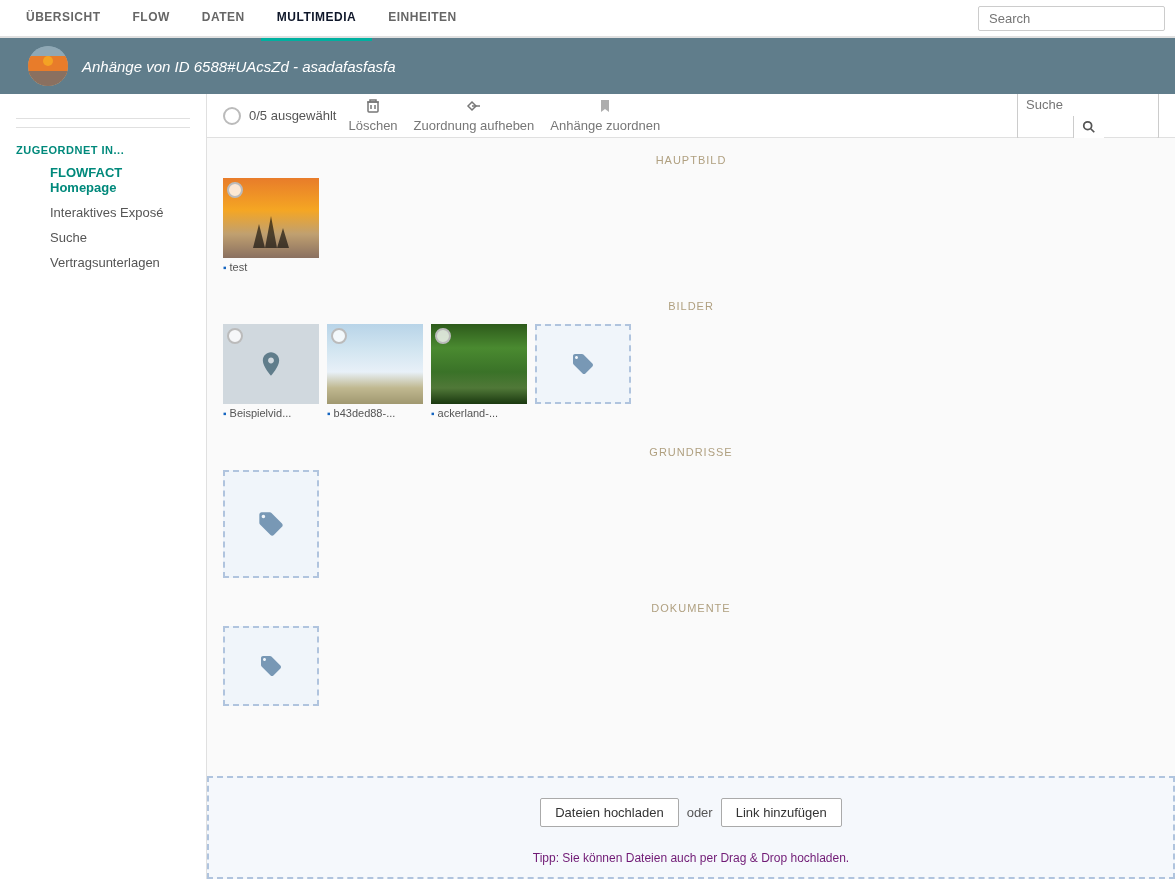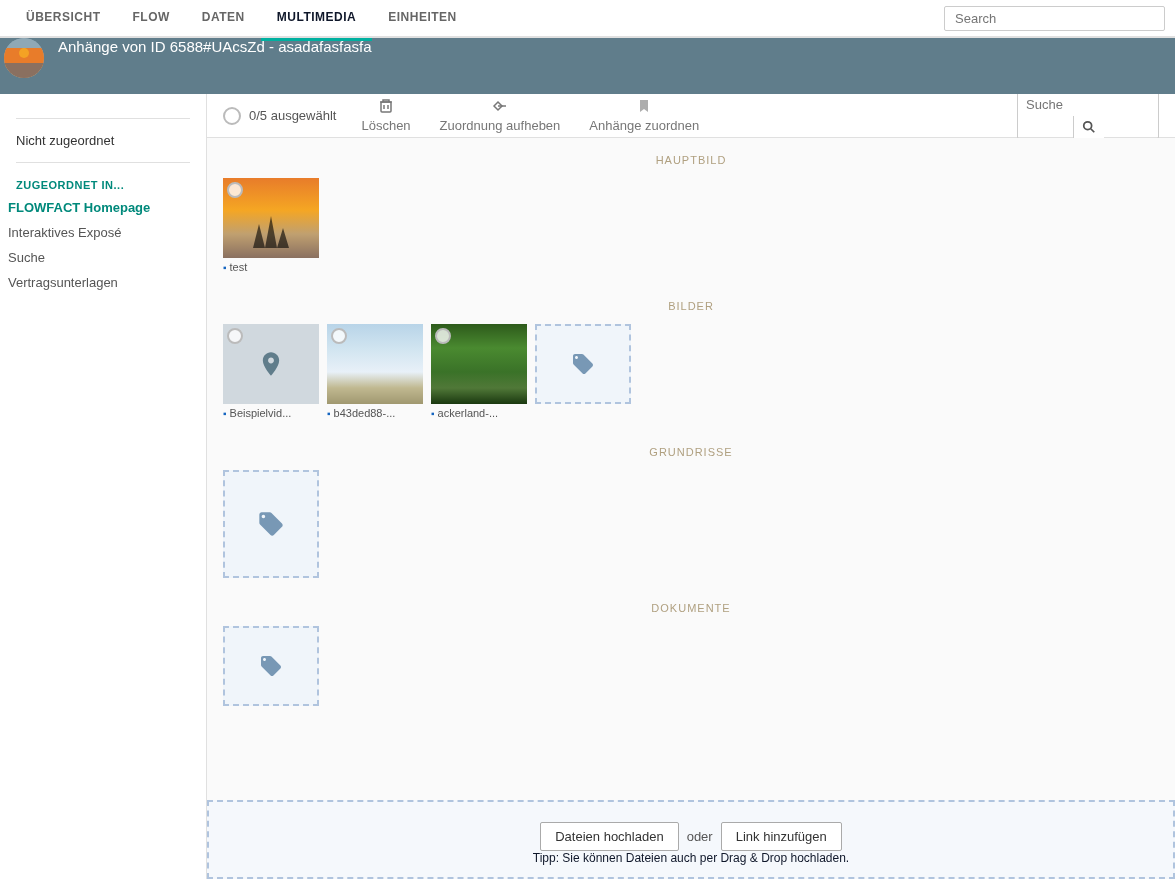--- a/index.html
+++ b/index.html
@@ -17,27 +17,27 @@
       text-transform: uppercase;
     }
     .top-nav-item.active {
       color: #0f172a; border-bottom: 3px solid #00b0a0;
     }
     .top-nav-search {
       margin-left: auto; position: relative;
     }
     .top-nav-search input {
       border: 1px solid #ccc; padding: 4px 10px; border-radius: 2px;
-      font-size: 13px; color: #999; width: 221px; outline: none;
+      font-size: 13px; color: #999; width: 187px; outline: none;
     }
 
     
     .header-bar {
-      background: #607d8b; display: flex; align-items: flex-start;
-      padding: 0 4px; height: 56px;
+      background: #607d8b; display: flex; align-items: center;
+      padding: 0 28px; height: 56px; font-style: italic;
     }
     .header-avatar {
       width: 40px; height: 40px; border-radius: 50%; overflow: hidden;
       background: #8fa8b5; margin-right: 14px; flex-shrink: 0;
       display: flex; align-items: center; justify-content: center;
     }
     .header-avatar svg { width: 40px; height: 40px; }
     .header-title {
       color: #fff; font-size: 15px; font-weight: 400;
     }
@@ -54,33 +54,33 @@
     }
     .sidebar-item {
       padding: 6px 16px; cursor: pointer; font-size: 13px; color: #333;
     }
     .sidebar-divider { border: none; border-top: 1px solid #e0e0e0; margin: 8px 16px; }
     .sidebar-section-label {
       padding: 8px 16px 4px 16px; font-size: 11px; font-weight: 600;
       color: #00897b; letter-spacing: 0.5px; text-transform: uppercase;
     }
     .sidebar-link {
-      padding: 5px 8px; font-size: 13px; color: #555; cursor: pointer;
+      padding: 5px 27px; font-size: 13px; color: #555; cursor: pointer; margin-left: 23px;
     }
     .sidebar-link.active { color: #00897b; font-weight: 700; }
 
     
     .content-area {
       flex: 1; display: flex; flex-direction: column; overflow: hidden;
     }
 
     
     .toolbar {
       display: flex; align-items: center; background: #fff;
-      border-bottom: 1px solid #e0e0e0; padding: 8px 16px; gap: 21px; height: 44px;
+      border-bottom: 1px solid #e0e0e0; padding: 8px 16px; gap: 8px; height: 44px;
     }
     .toolbar-select-wrap {
       display: flex; align-items: center; gap: 8px;
     }
     .circle-checkbox {
       width: 18px; height: 18px; border-radius: 50%; border: 2px solid #bbb;
       background: #fff; cursor: pointer; flex-shrink: 0;
     }
     .toolbar-count { font-size: 13px; color: #555; }
     .toolbar-btn {
@@ -139,30 +139,30 @@
       width: 96px; height: 80px; border: 2px dashed #b0c4de;
       background: #f0f5fa; display: flex; align-items: center;
       justify-content: center; cursor: pointer;
     }
     .drop-zone svg { color: #7898b5; }
 
     
     .upload-bar {
       border: 2px dashed #b0c4de; background: #f5f8fc;
       margin: 0; padding: 20px 16px 12px;
-      display: flex; flex-direction: column; align-items: center; gap: 0;
+      display: flex; flex-direction: column; align-items: center; gap: 24px;
     }
     .upload-bar-row {
       display: flex; align-items: center; gap: 8px; font-size: 13px; color: #555;
     }
     .upload-btn {
       border: 1px solid #aaa; background: #fff; padding: 6px 14px;
       font-size: 13px; cursor: pointer; border-radius: 2px; color: #333;
     }
-    .upload-tip { font-size: 12px; color: #0f172a; }
+    .upload-tip { font-size: 12px; color: #701a75; }
 
     
     .img-sunset {
       background: linear-gradient(to bottom, #e87c2a 0%, #f5a623 40%, #c0a070 70%, #8a7060 100%);
       width: 100%; height: 100%;
       position: relative; overflow: hidden;
     }
     .img-pier {
       background: linear-gradient(to bottom, #b8d4e8 0%, #d0e4f0 30%, #e8f0f8 60%, #c0b890 80%, #a09870 100%);
       width: 100%; height: 100%;
@@ -213,21 +213,20 @@
       <rect x="0" y="25" width="40" height="15" fill="#8a7060"></rect>
     </svg>
   </div>
   <div class="header-title">Anhänge von ID 6588#UAcsZd - asadafasfasfa</div>
 </div>
 
 <div class="main-layout">
 
   <div class="sidebar">
     <hr class="sidebar-divider">
-    <div class="sidebar-item">Nicht zugeordnet</div>
     <hr class="sidebar-divider">
     <div class="sidebar-section-label">ZUGEORDNET IN...</div>
     <div class="sidebar-link active">FLOWFACT Homepage</div>
     <div class="sidebar-link">Interaktives Exposé</div>
     <div class="sidebar-link">Suche</div>
     <div class="sidebar-link">Vertragsunterlagen</div>
   </div>
 
   <div class="content-area">
 

